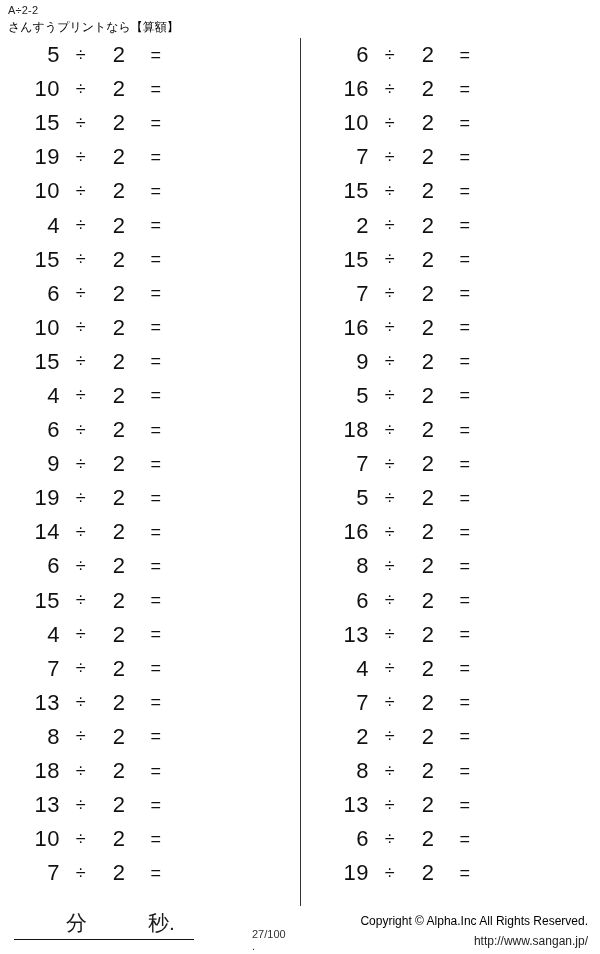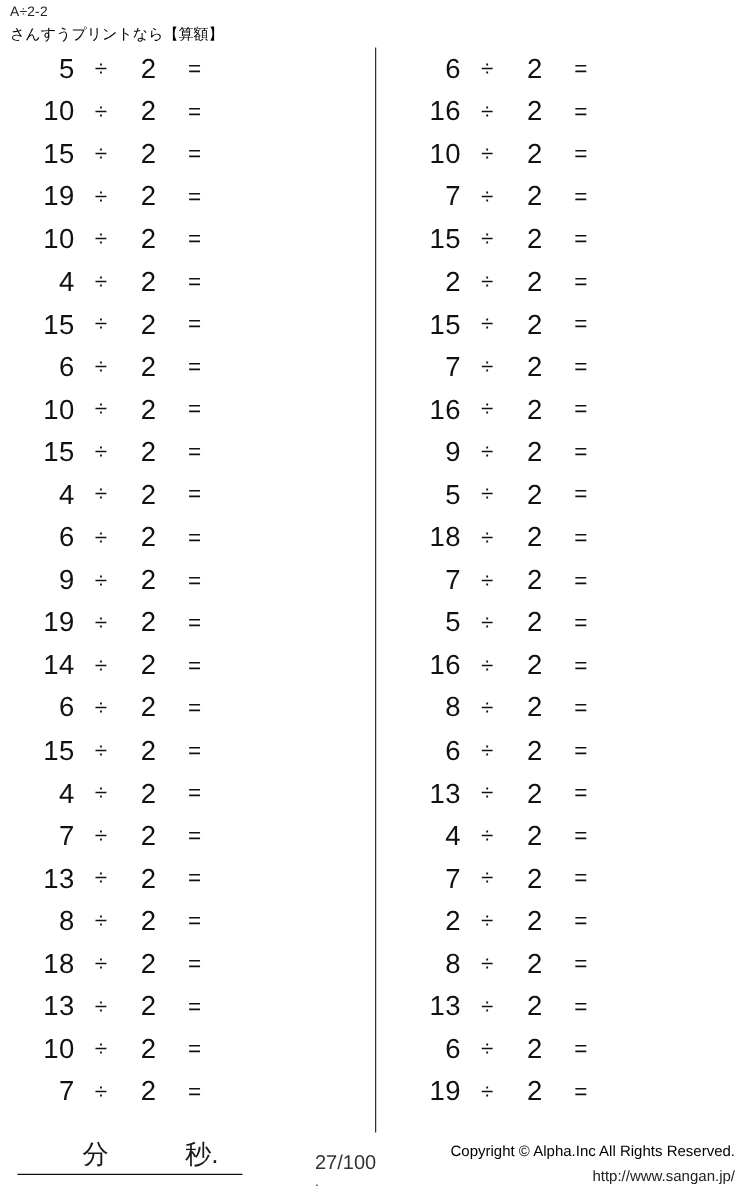--- a/index.html
+++ b/index.html
@@ -122,21 +122,21 @@
   .time-sec {
     position: absolute;
     left: 134px;
     top: 0px;
     font-size: 21px;
   }
   .page-num {
     position: absolute;
     left: 252px;
     bottom: 14px;
-    font-size: 16px;
+    font-size: 11px;
     color: #333;
   }
   .page-dot {
     position: absolute;
     left: 252px;
     bottom: 2px;
     font-size: 11px;
     color: #333;
   }
   .copyright {

